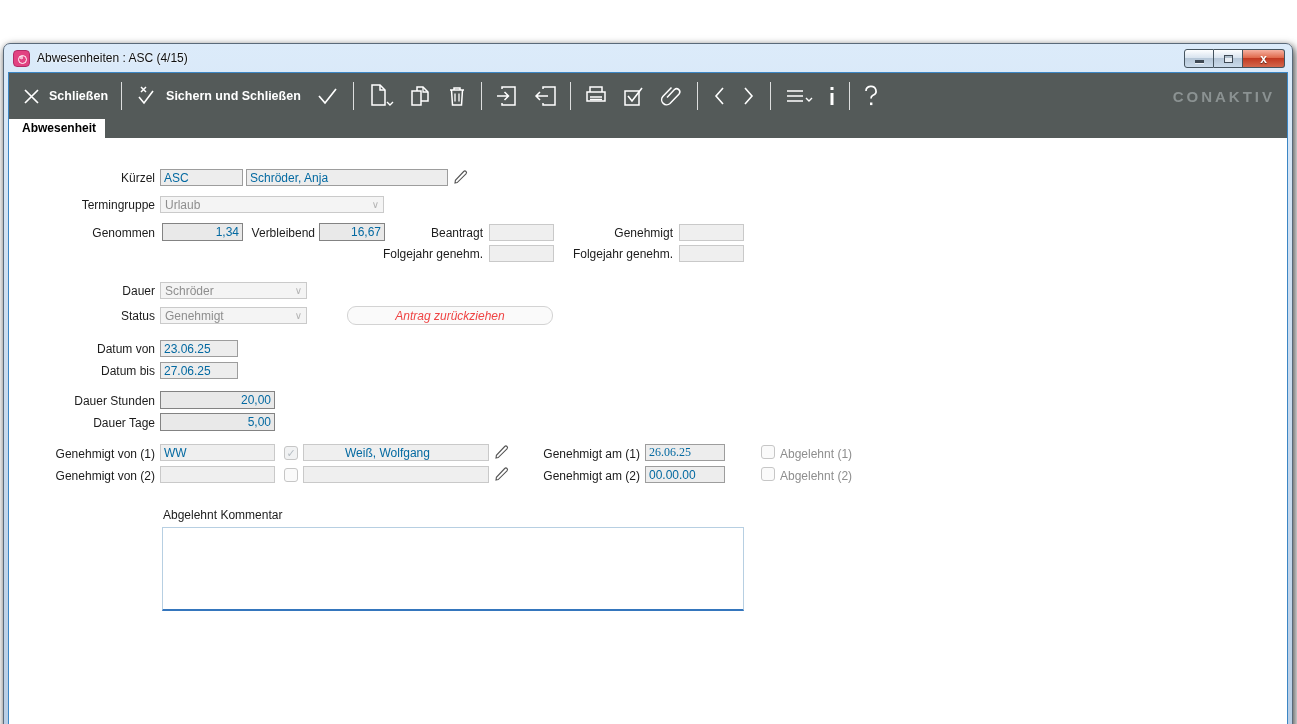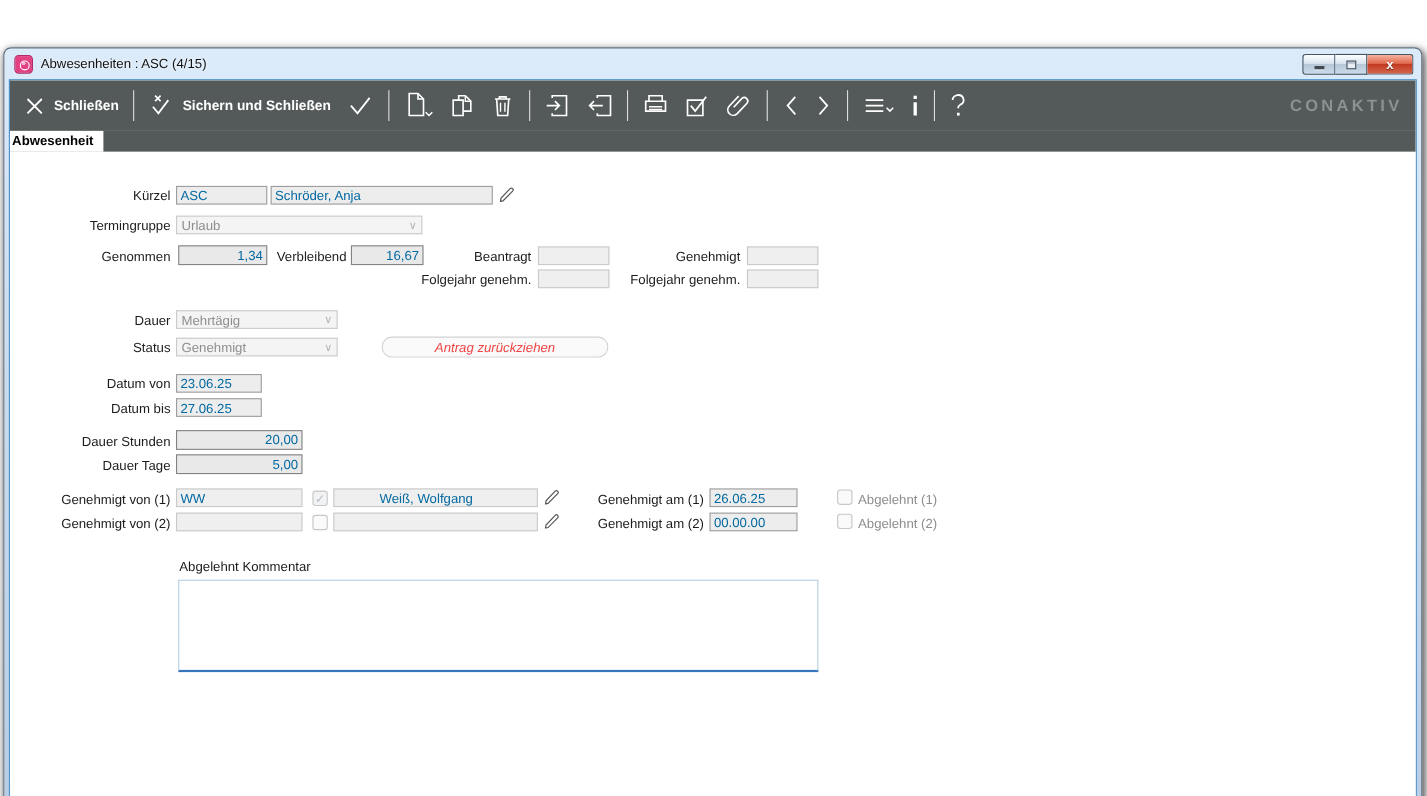--- a/index.html
+++ b/index.html
@@ -38,21 +38,21 @@
   .toolbar { height:46px; background:#545a59; display:flex; align-items:center; padding:0 12px; color:#fff; }
   .tbtn { display:flex; align-items:center; gap:7px; cursor:default; }
   .tbtn svg { display:block; }
   .tlabel { font-size:12.5px; font-weight:bold; color:#fff; white-space:nowrap; }
   .tsep { width:1px; height:28px; background:rgba(255,255,255,.8); margin:0 13px; flex:0 0 auto; }
   .tgap { width:14px; flex:0 0 auto; }
   .logo { margin-left:auto; font-size:15px; letter-spacing:3px; color:#8b9292; font-weight:bold; text-transform:uppercase; }
 
   
   .tabrow { height:19px; background:#545a59; display:flex; align-items:flex-end; }
-  .tab { background:#fff; color:#000; font-size:12px; font-weight:bold; padding:2px 9px 3px 2px; height:19px; }
+  .tab { background:#fff; color:#000; font-size:12px; font-weight:bold; padding:2px 9px 3px 13px; height:19px; }
 
   
   .content { position:relative; background:#fff; height:calc(100% - 65px); font-size:12px; color:#1c1c1c; }
   .lbl { position:absolute; text-align:right; white-space:nowrap; line-height:17px; }
   .inp { position:absolute; background:#ededed; border:1px solid #9d9d9d; height:17px; font-size:12px;
     font-family:"Liberation Sans",sans-serif; color:#0369a1; padding:0 3px; outline:none; }
   .inp.num { text-align:right; border-color:#838383; background:#e9e9e9; }
   .inp.empty { background:#efefef; border-color:#c9c9c9; }
   .dropdown { position:absolute; height:17px; background:#f4f4f4; border:1px solid #cacaca; color:#8e8e8e;
     display:flex; align-items:center; padding:0 4px; font-size:12px; }
@@ -232,21 +232,21 @@
       <div class="lbl" style="left:564px; top:87px; width:100px;">Genehmigt</div>
       <input class="inp empty" style="left: 670px; top: 86px; width: 65px;" readonly="" value="">
 
       <div class="lbl" style="left:364px; top:108px; width:110px;">Folgejahr genehm.</div>
       <input class="inp empty" style="left: 480px; top: 107px; width: 65px;" readonly="" value="">
       <div class="lbl" style="left:544px; top:108px; width:120px;">Folgejahr genehm.</div>
       <input class="inp empty" style="left: 670px; top: 107px; width: 65px;" readonly="" value="">
 
       <div class="lbl" style="left:6px; top:145px; width:140px;">Dauer</div>
       <div class="dropdown" style="left:151px; top:144px; width:147px;">
-        <span>Mehrtägig</span>
+        <span>Schröder</span>
         <span class="chev">∨</span>
       </div>
       <div class="lbl" style="left:6px; top:170px; width:140px;">Status</div>
       <div class="dropdown" style="left:151px; top:169px; width:147px;">
         <span>Genehmigt</span>
         <span class="chev">∨</span>
       </div>
       <button class="btn-light" style="left:338px; top:168px; width:206px; height:19px;">Antrag zurückziehen</button>
 
       <div class="lbl" style="left:6px; top:203px; width:140px;">Datum von</div>
@@ -260,21 +260,21 @@
       <input class="inp num" style="left: 151px; top: 275px; width: 115px; height: 18px;" readonly="" value="5,00">
 
       <div class="lbl" style="left:6px; top:308px; width:140px;">Genehmigt von (1)</div>
       <input class="inp empty" style="left: 151px; top: 306px; width: 115px;" readonly="" value="WW">
       <div class="cbox checked" style="left:275px; top:308px;">✓</div>
       <input class="inp empty" style="left: 294px; top: 306px; width: 186px; padding-left: 41px;" readonly="" value="Weiß, Wolfgang">
       <svg class="pencil" style="left:485px; top:306px;" viewBox="0 0 16 16">
         <path d="M2 14 L4.2 13.6 L13 4.8 a1.6 1.6 0 0 0 -2.3 -2.3 L2.4 11.3 Z" stroke="#555" stroke-width="1.1" fill="none"></path>
       </svg>
       <div class="lbl" style="left:521px; top:308px; width:110px;">Genehmigt am (1)</div>
-      <input class="inp" style="left: 636px; top: 306px; width: 80px;" readonly="" value="26.06.25">
+      <input class="inp" style="left: 636px; top: 306px; width: 80px; font-family: Liberation Serif, serif;" readonly="" value="26.06.25">
       <div class="cbox" style="left:752px; top:307px;">✓</div>
       <div class="lbl glabel" style="left:771px; top:308px; width:90px; text-align:left;">Abgelehnt (1)</div>
 
       <div class="lbl" style="left:6px; top:330px; width:140px;">Genehmigt von (2)</div>
       <input class="inp empty" style="left: 151px; top: 328px; width: 115px;" readonly="" value="">
       <div class="cbox" style="left:275px; top:330px;">✓</div>
       <input class="inp empty" style="left: 294px; top: 328px; width: 186px;" readonly="" value="">
       <svg class="pencil" style="left:485px; top:328px;" viewBox="0 0 16 16">
         <path d="M2 14 L4.2 13.6 L13 4.8 a1.6 1.6 0 0 0 -2.3 -2.3 L2.4 11.3 Z" stroke="#555" stroke-width="1.1" fill="none"></path>
       </svg>

